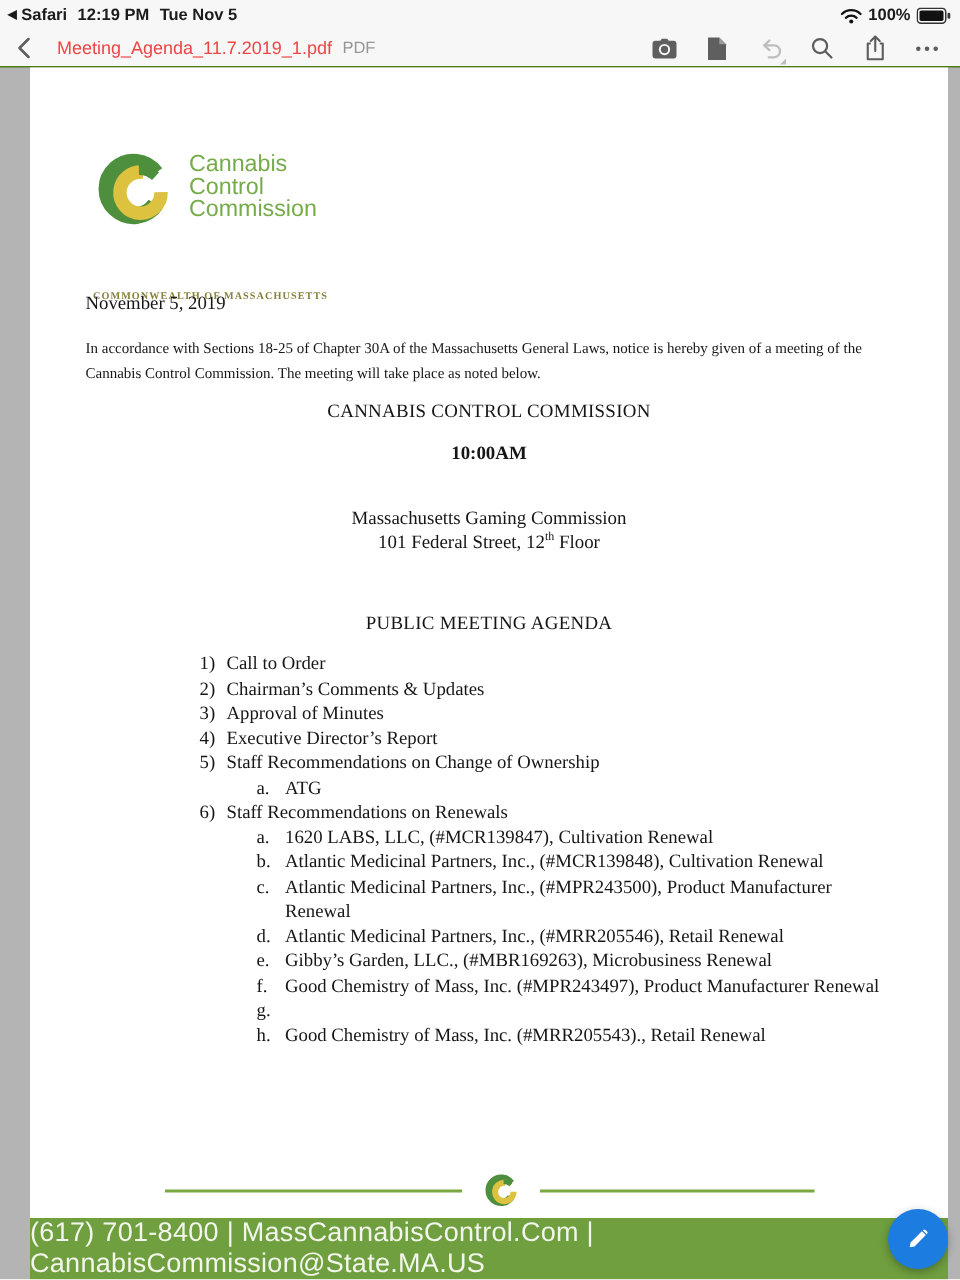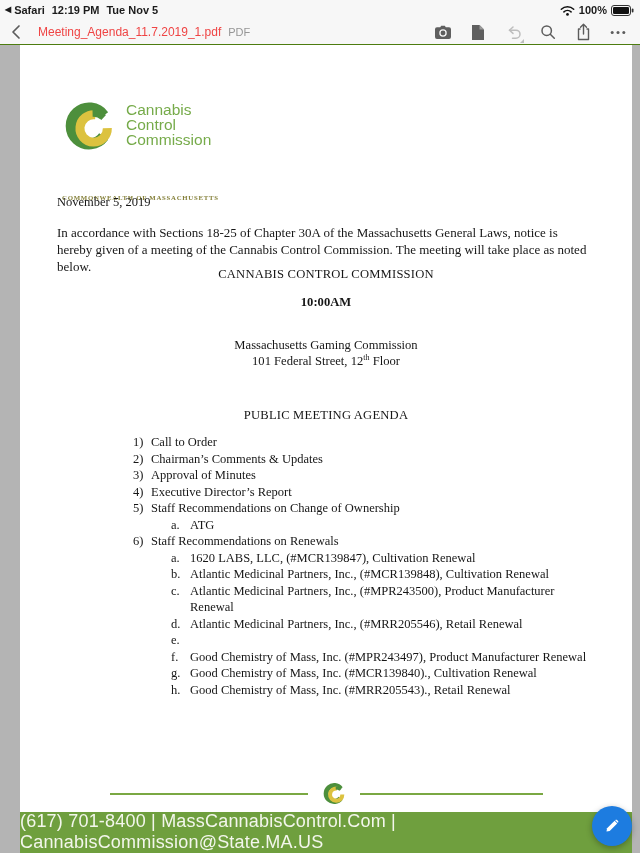--- a/index.html
+++ b/index.html
@@ -33,21 +33,21 @@
     background:#ffffff; font-family:"Liberation Serif","DejaVu Serif",serif; color:#161616; }
 
   
   .logo { position:absolute; left:42px; top:52px; display:flex; align-items:flex-start; }
   .logo-text { margin-left:6px; padding-top:5px; font-family:"Liberation Sans",sans-serif;
     font-size:15.5px; line-height:15px; color:var(--c-logo-text,#76ab4a); font-weight:400; }
   .logo-tagline { position:absolute; left:0; top:97px; font-family:"Liberation Serif",serif;
     font-size:6.8px; font-weight:700; letter-spacing:0.72px; color:var(--c-tagline,#85803a); white-space:nowrap; }
 
   .date-line { position:absolute; left:37px; top:150px; font-size:12.5px; }
-  .intro { position:absolute; left:37px; top:179px; width:534px; font-size:13px; line-height:17px; }
+  .intro { position:absolute; left:37px; top:179px; width:534px; font-size:10px; line-height:17px; }
 
   .center-block { position:absolute; left:0; width:100%; text-align:center; font-size:12.6px; }
   .org-heading { top:222px; letter-spacing:0.2px; }
   .dt-block { top:250px; font-weight:700; line-height:15.5px; }
   .venue-block { top:293px; font-weight:400; line-height:15.5px; }
   .agenda-heading { top:363px; letter-spacing:0.2px; }
   sup { font-size:8px; vertical-align:super; line-height:0; }
 
   
   .agenda { position:absolute; left:0; top:389px; width:100%; font-size:12.5px; line-height:16.5px; }
@@ -252,32 +252,32 @@
             </span>
         </div>
         <div class="a-sub">
           <span class="a-letter">d.</span>
           <span class="a-stext">
               <span>Atlantic Medicinal Partners, Inc., (#MRR205546), Retail Renewal</span>
             </span>
         </div>
         <div class="a-sub">
           <span class="a-letter">e.</span>
+          <span class="a-stext">
+              <span>Gibby’s Garden, LLC., (#MBR169263), Microbusiness Renewal</span>
+            </span>
         </div>
         <div class="a-sub">
           <span class="a-letter">f.</span>
           <span class="a-stext">
               <span>Good Chemistry of Mass, Inc. (#MPR243497), Product Manufacturer Renewal</span>
             </span>
         </div>
         <div class="a-sub">
           <span class="a-letter">g.</span>
-          <span class="a-stext">
-              <span>Good Chemistry of Mass, Inc. (#MCR139840)., Cultivation Renewal</span>
-            </span>
         </div>
         <div class="a-sub">
           <span class="a-letter">h.</span>
           <span class="a-stext">
               <span>Good Chemistry of Mass, Inc. (#MRR205543)., Retail Renewal</span>
             </span>
         </div>
       </div>
 
       <div class="ornament">

